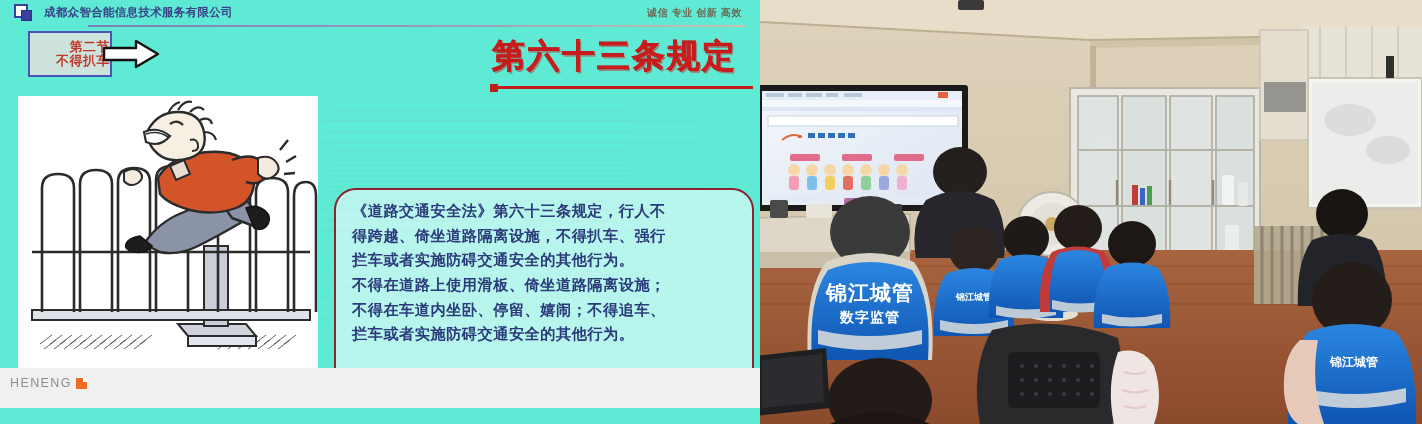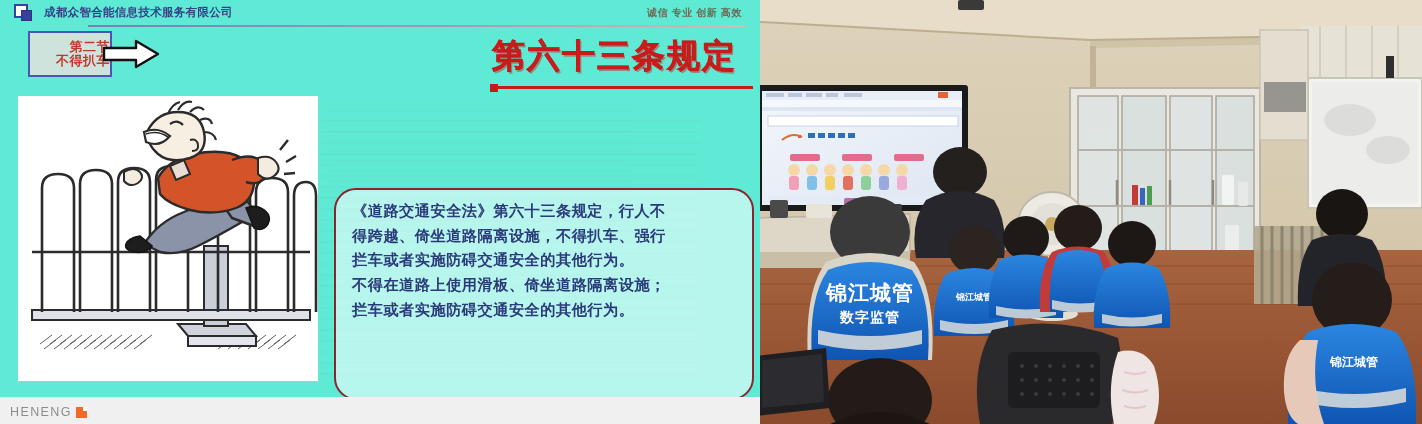--- a/index.html
+++ b/index.html
@@ -133,21 +133,21 @@
     font-weight: bold;
     color: #2b3a7a;
     line-height: 1.62;
     letter-spacing: .5px;
     white-space: nowrap;
   }
   .lawbox p.indent { text-indent: 16px; }
 
   
   .slide-footer {
-    position: absolute; left: 0; bottom: 0; width: 760px; height: 27px;
+    position: absolute; left: 0; bottom: 16px; width: 760px; height: 40px;
     background: #f0f0f0;
   }
   .footer-logo {
     position: absolute; left: 10px; top: 8px;
     display: flex; align-items: center; gap: 2px;
   }
   .footer-logo .txt {
     font-size: 12.5px; color: #8d8d8d; letter-spacing: 1.4px;
   }
   .footer-logo .mark {
@@ -266,20 +266,21 @@
           <path d="M262,54 l8,-10 M268,66 l10,-6 M266,78 l11,-1"></path>
         </g>
       </svg>
     </div>
 
     <div class="lawbox">
       <p>《道路交通安全法》第六十三条规定，行人不</p>
       <p>得跨越、倚坐道路隔离设施，不得扒车、强行</p>
       <p>拦车或者实施防碍交通安全的其他行为。</p>
       <p>不得在道路上使用滑板、倚坐道路隔离设施；</p>
+      <p>不得在车道内坐卧、停留、嬉闹；不得追车、</p>
       <p>拦车或者实施防碍交通安全的其他行为。</p>
     </div>
 
     <div class="slide-footer">
       <div class="footer-logo">
         <span class="txt">HENENG</span>
         <span class="mark"></span>
       </div>
     </div>
   </div>

